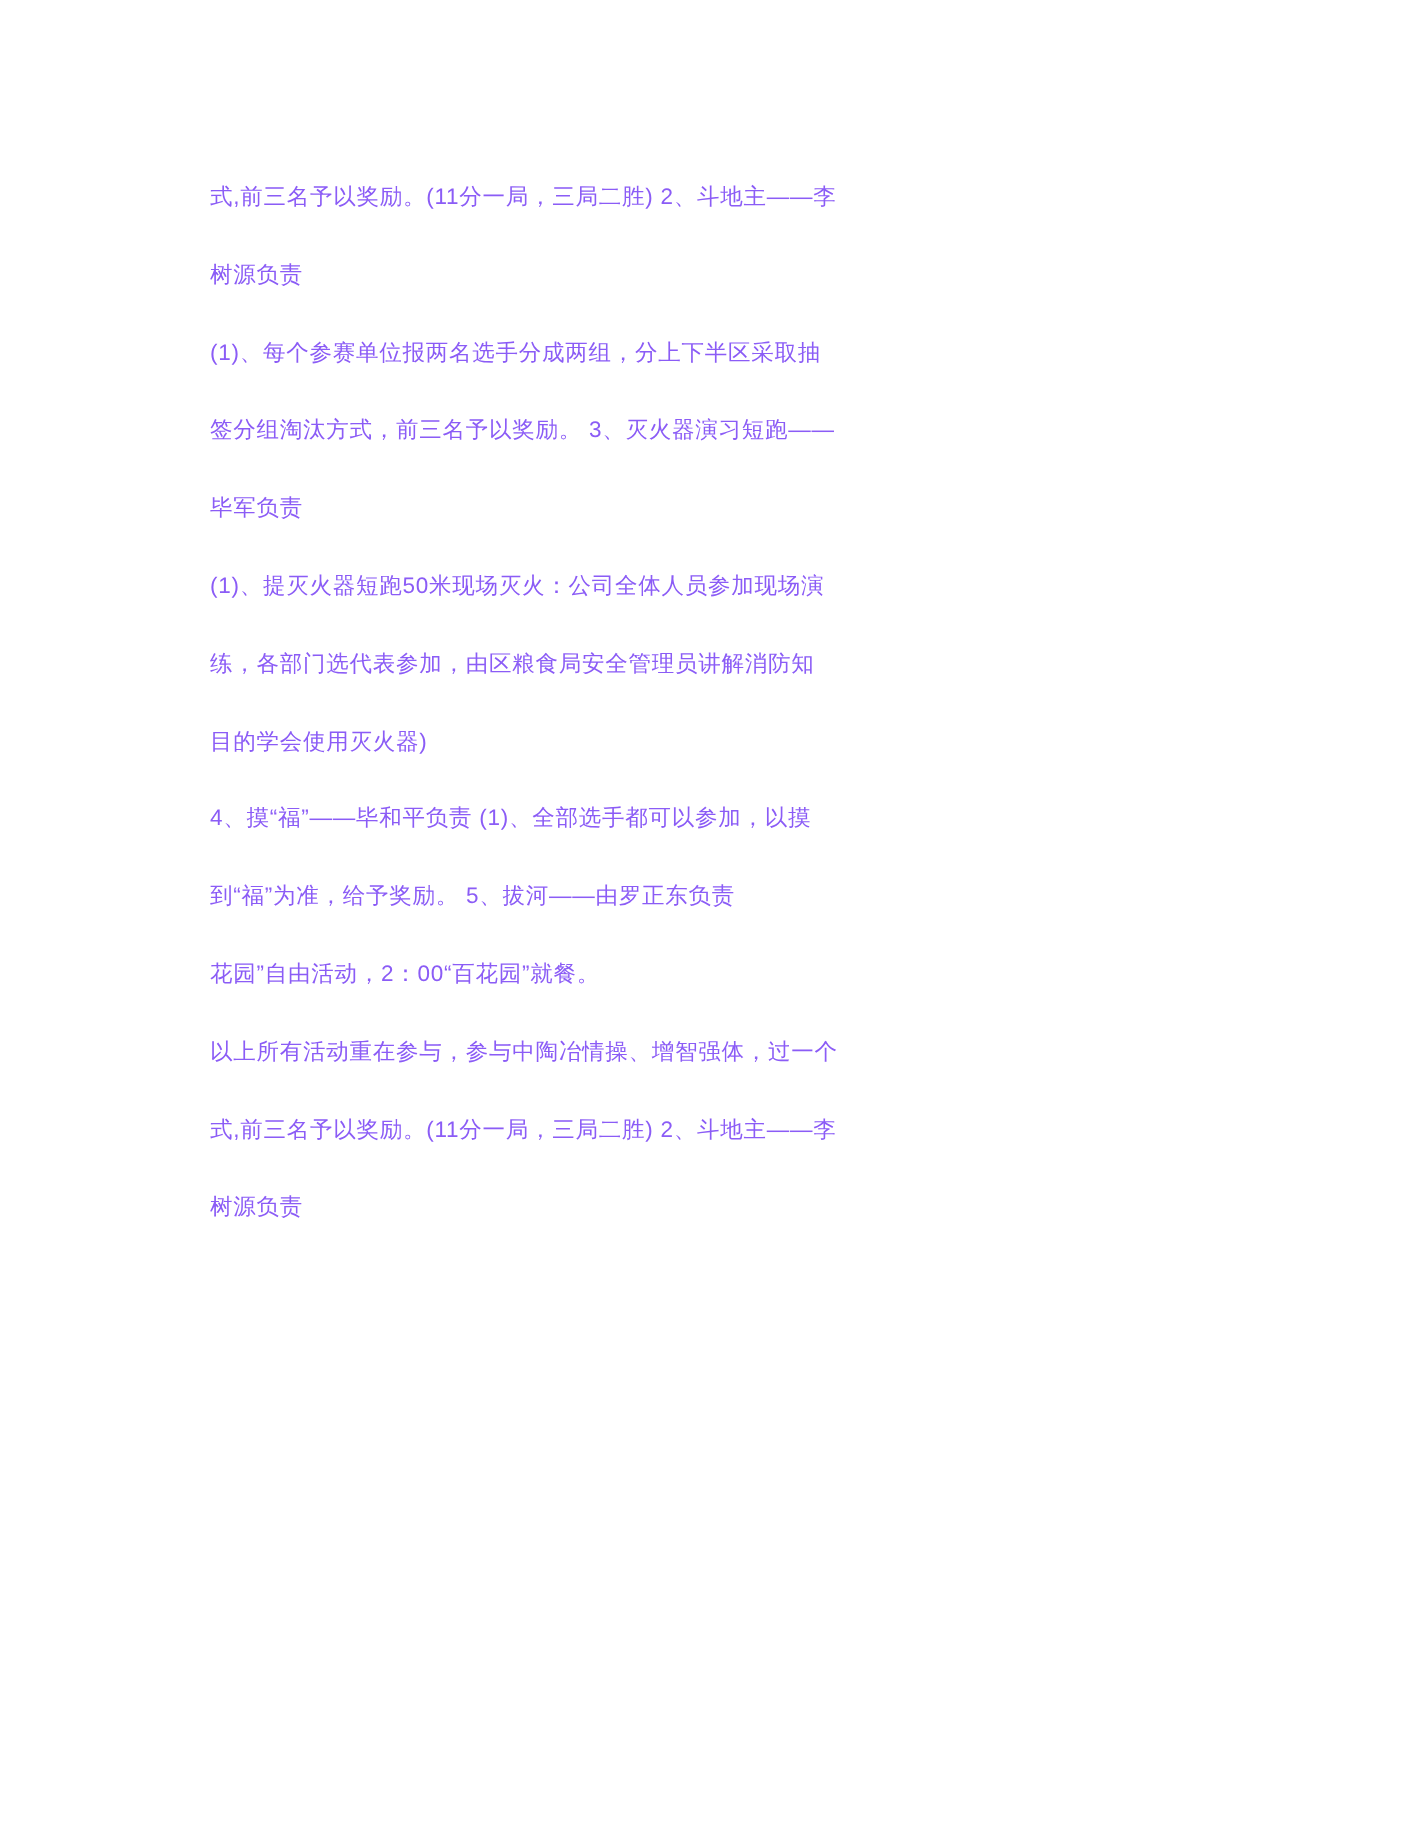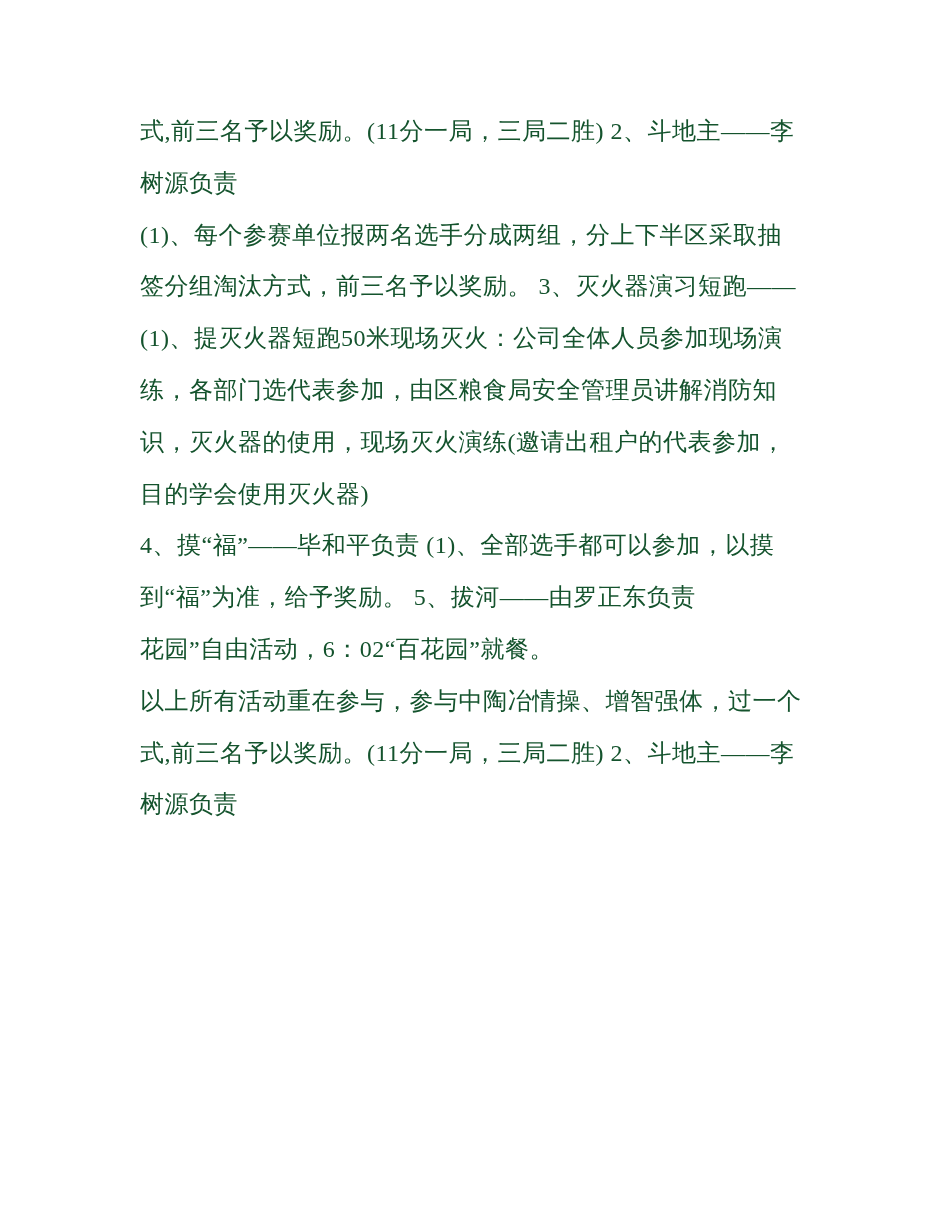--- a/index.html
+++ b/index.html
@@ -1,34 +1,34 @@
 <!DOCTYPE html>
 <html><head>
 <meta charset="utf-8">
 <style>
   html, body { margin: 0; padding: 0; background: #ffffff; }
   body { width: 950px; height: 1229px; position: relative; overflow: hidden; }
   .page {
     position: absolute; left: 140px; top: 106px; width: 680px;
-    font-family: Liberation Serif, serif;
-    font-size: 24px; color: #14532d;
+    font-family: Liberation Sans, sans-serif;
+    font-size: 15px; color: #8b5cf6;
   }
   .line { height: 51.8px; line-height: 51.8px; white-space: nowrap; letter-spacing: 0.5px; }
 </style>
 </head>
 <body>
 
 <div class="page">
   <div class="line">式,前三名予以奖励。(11分一局，三局二胜) 2、斗地主——李</div>
   <div class="line">树源负责</div>
   <div class="line">(1)、每个参赛单位报两名选手分成两组，分上下半区采取抽</div>
   <div class="line">签分组淘汰方式，前三名予以奖励。 3、灭火器演习短跑——</div>
+  <div class="line">毕军负责</div>
   <div class="line">(1)、提灭火器短跑50米现场灭火：公司全体人员参加现场演</div>
   <div class="line">练，各部门选代表参加，由区粮食局安全管理员讲解消防知</div>
-  <div class="line">识，灭火器的使用，现场灭火演练(邀请出租户的代表参加，</div>
   <div class="line">目的学会使用灭火器)</div>
   <div class="line">4、摸“福”——毕和平负责 (1)、全部选手都可以参加，以摸</div>
   <div class="line">到“福”为准，给予奖励。 5、拔河——由罗正东负责</div>
-  <div class="line">花园”自由活动，6：02“百花园”就餐。</div>
+  <div class="line">花园”自由活动，2：00“百花园”就餐。</div>
   <div class="line">以上所有活动重在参与，参与中陶冶情操、增智强体，过一个</div>
   <div class="line">式,前三名予以奖励。(11分一局，三局二胜) 2、斗地主——李</div>
   <div class="line">树源负责</div>
 </div>
 
 </body></html>

